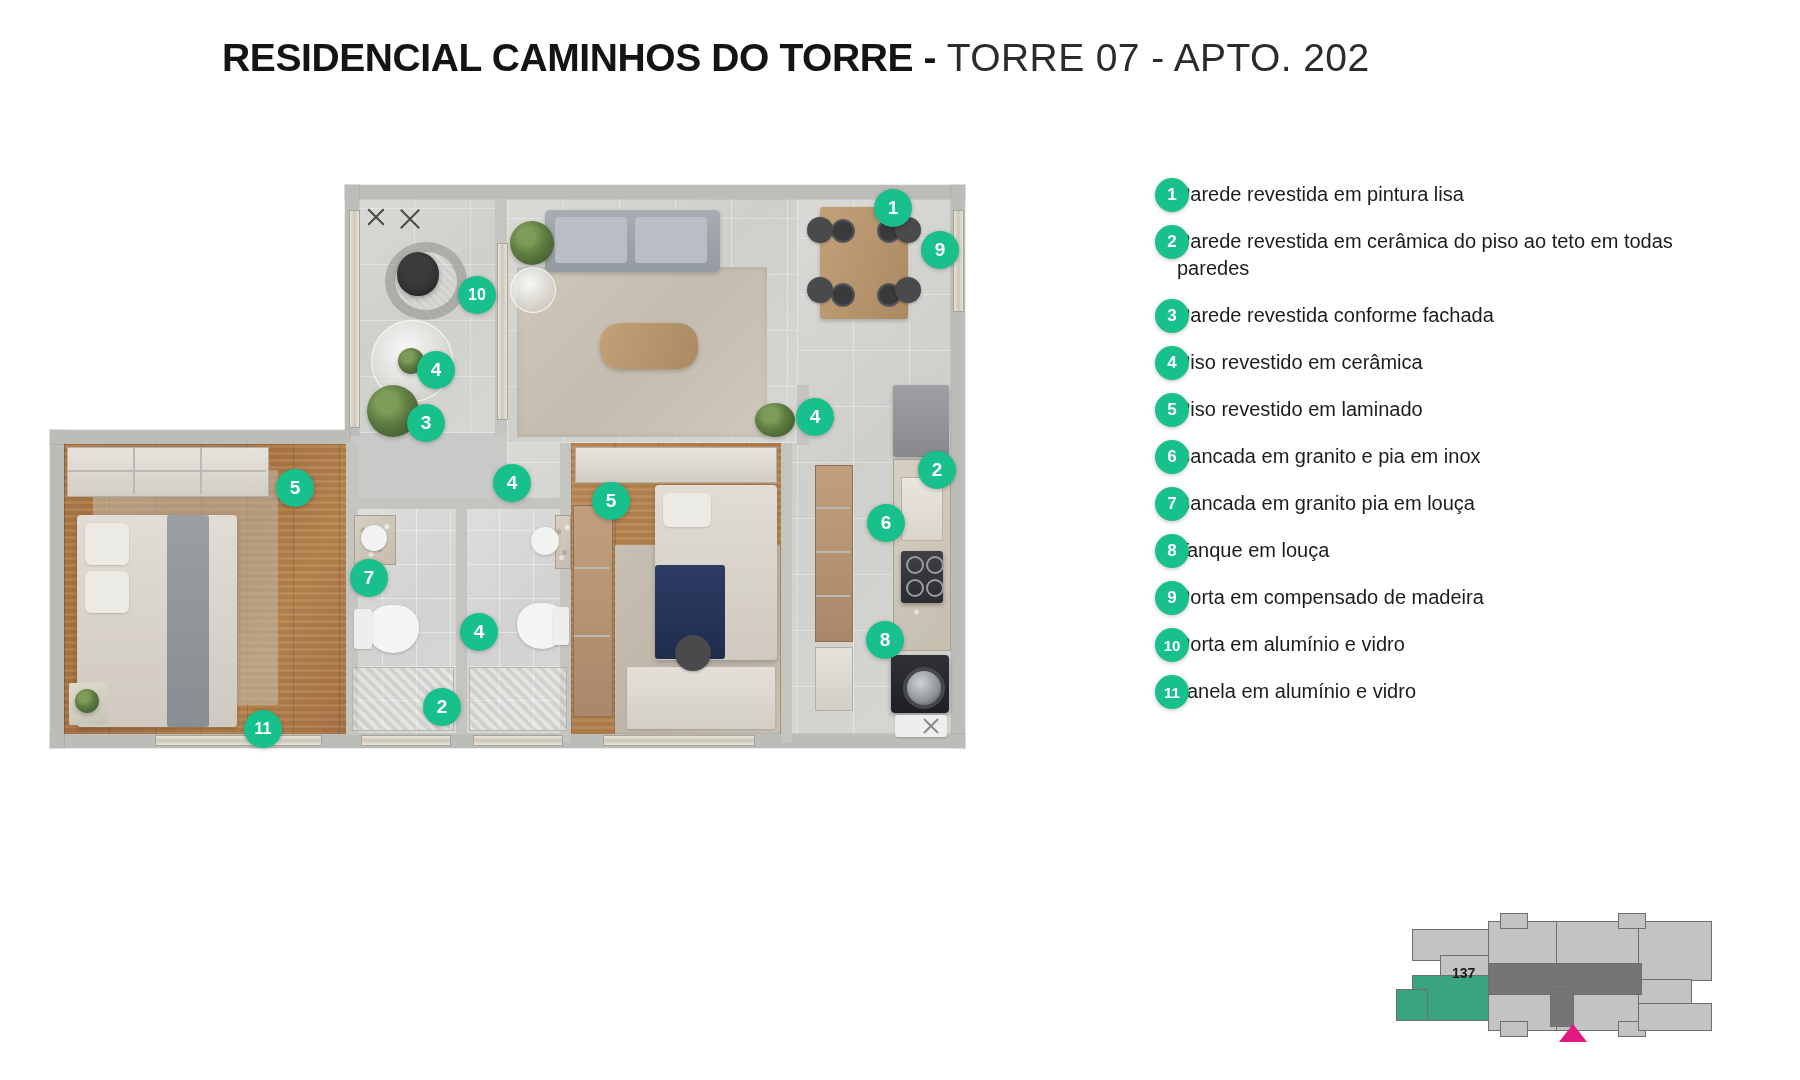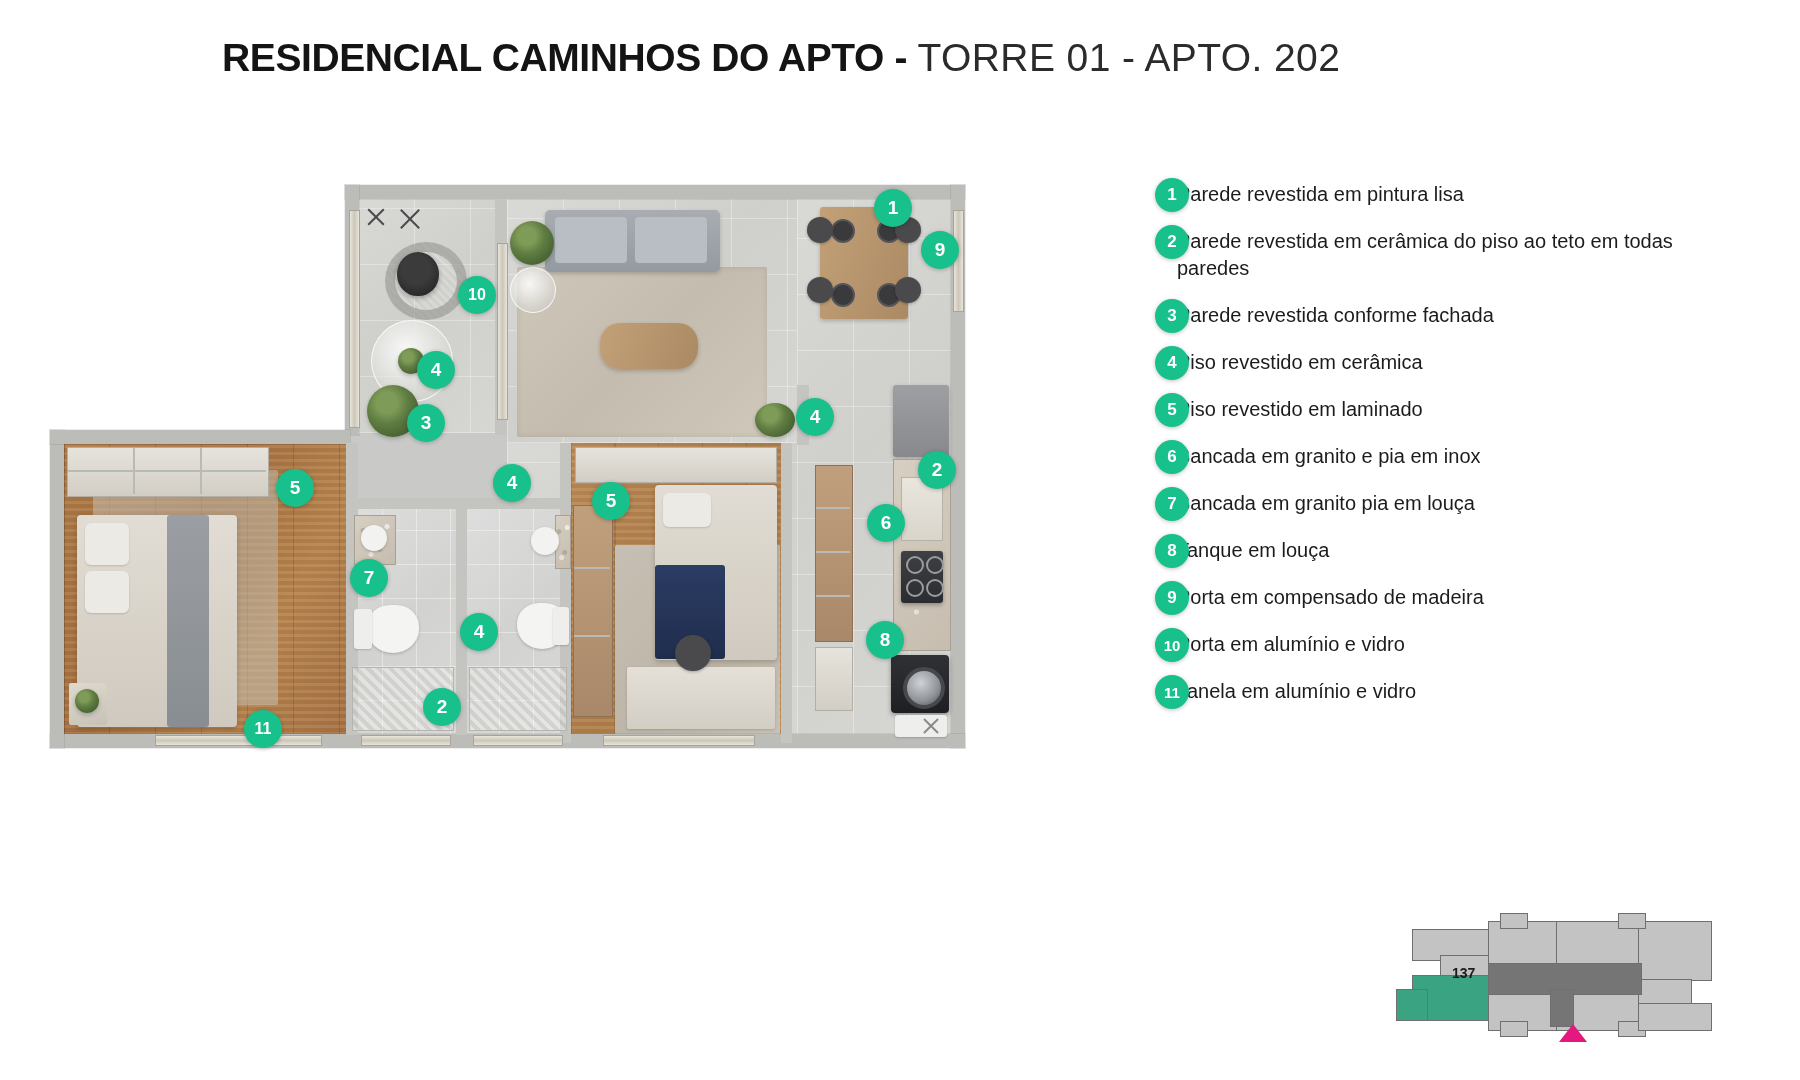--- a/index.html
+++ b/index.html
@@ -167,21 +167,21 @@
   #kp-arrow{
     position:absolute;left:159px;top:109px;width:0;height:0;
     border-left:14px solid transparent;border-right:14px solid transparent;
     border-bottom:18px solid #e5187f;
   }
 </style>
 </head>
 <body>
 
 <div id="title-bar">
-  <span id="title-bold">RESIDENCIAL CAMINHOS DO APTO -</span><span id="title-light"> TORRE 01 - APTO. 202</span>
+  <span id="title-bold">RESIDENCIAL CAMINHOS DO TORRE -</span><span id="title-light"> TORRE 07 - APTO. 202</span>
 </div>
 
 <div id="plan-stage">
 
   <div class="slab" style="left:290px;top:-30px;width:620px;height:560px;"></div>
 
   <div class="slab" style="left:-5px;top:215px;width:915px;height:318px;"></div>
 
   <div class="room f-ceramic" style="left:303px;top:-17px;width:140px;height:235px;"></div>
 

